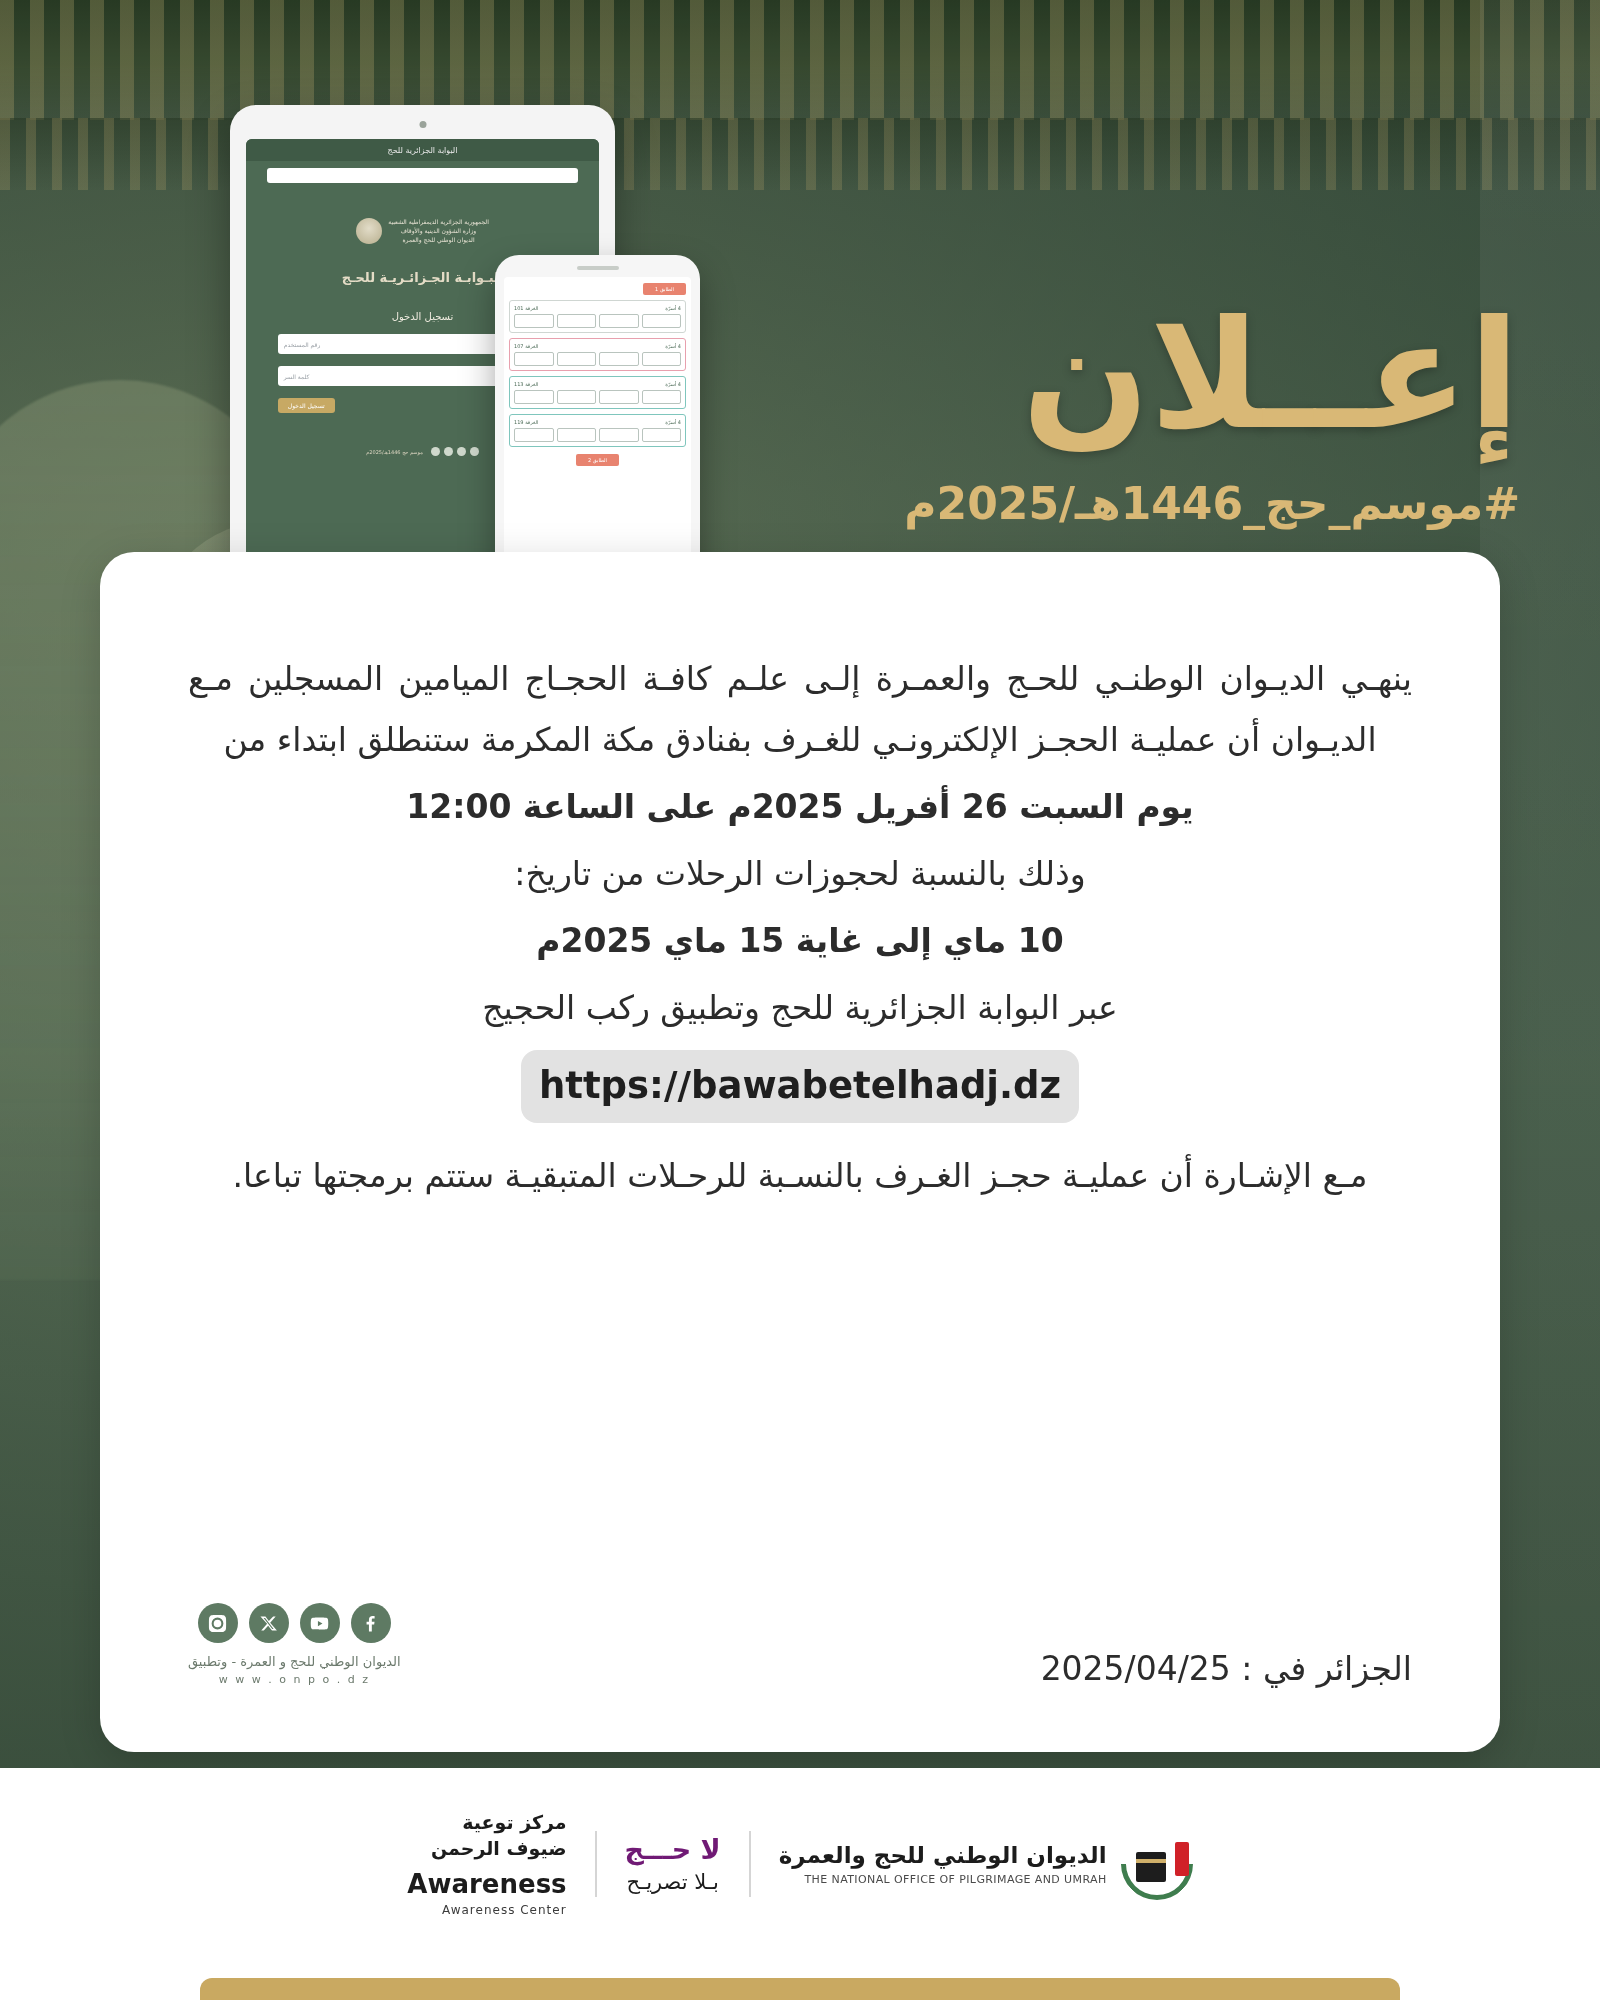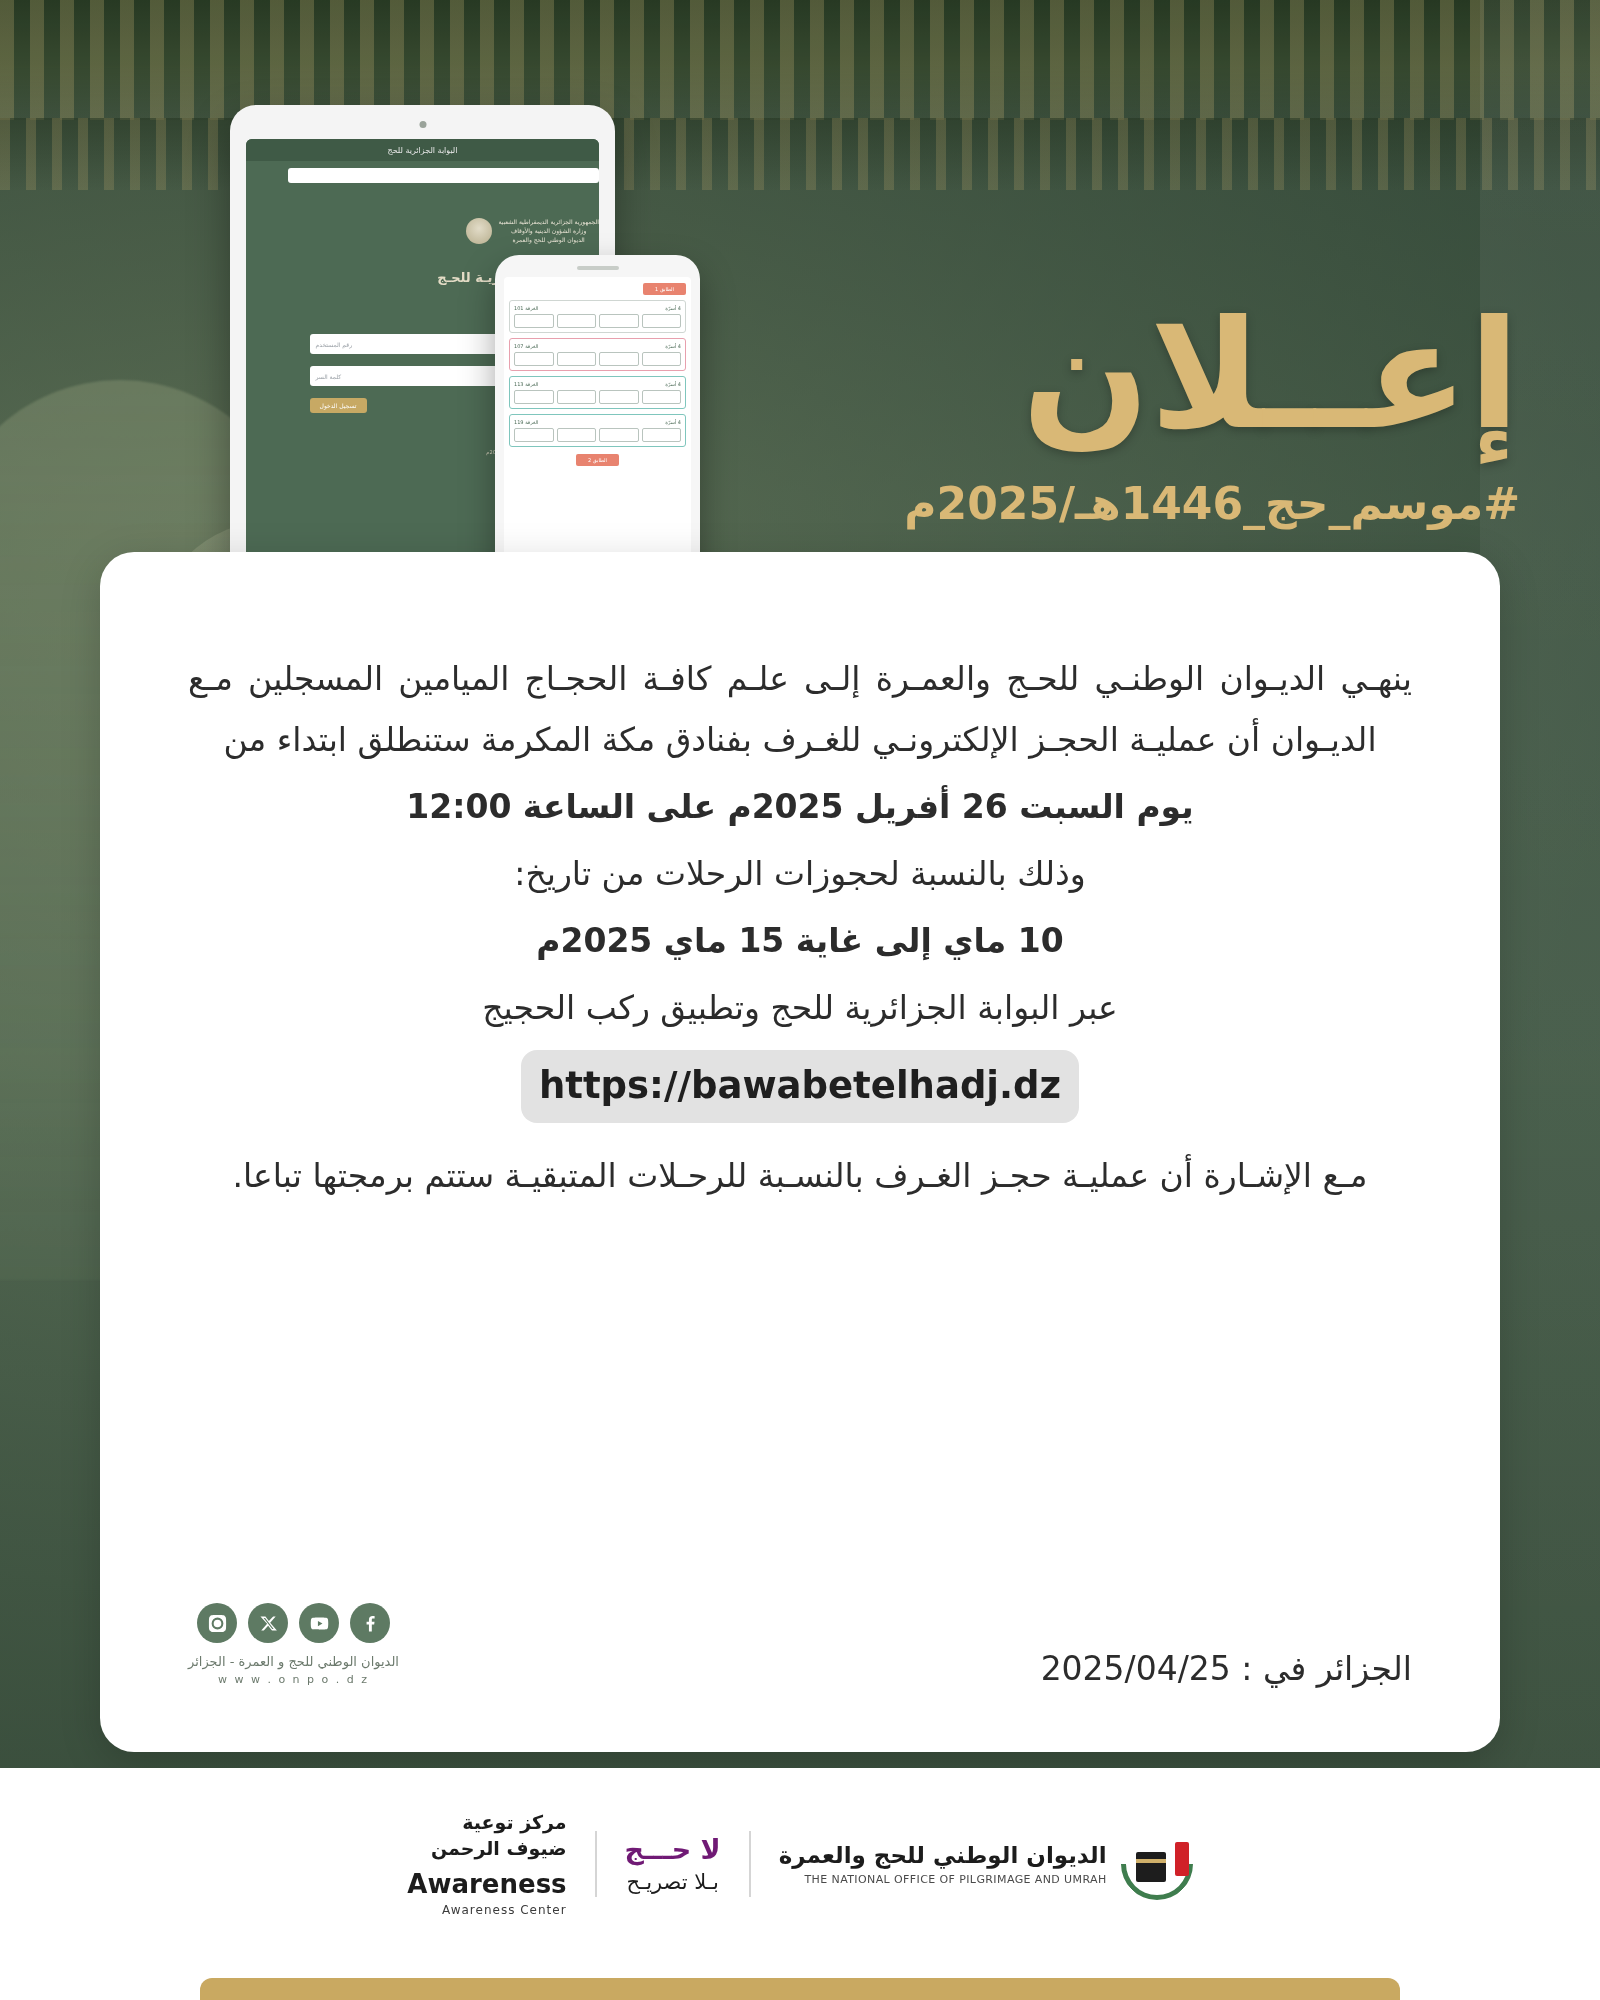--- a/index.html
+++ b/index.html
@@ -119,21 +119,21 @@
     width: 24px; height: 24px; border-radius: 50%;
     border: 2px solid #cfd3cf;
   }
   .tablet-screen {
     width: 100%; height: 100%;
     background: #4d6a54;
     border-radius: 6px;
     overflow: hidden;
     position: relative;
     display: flex; flex-direction: column;
-    align-items: flex-start;
+    align-items: center;
   }
   .tbar {
     width: 100%; height: 22px;
     background: #3f5a46;
     color: #e8e8e8;
     font-size: 8px;
     display: flex; align-items: center; justify-content: center;
   }
   .tsearch {
     width: 88%; height: 15px; margin-top: 7px;
@@ -519,21 +519,21 @@
                 <path d="M17.3 4h2.9l-6.3 7.2L21.6 20h-5.6l-4.4-5.5L6.6 20H3.7l6.7-7.7L2.8 4h5.7l3.9 5.1L17.3 4zm-1 14.3h1.6L8.1 5.6H6.4l9.9 12.7z"></path>
               </svg>
           </span>
           <span class="soc">
             <svg viewBox="0 0 24 24">
                 <path d="M12 2.2c3.2 0 3.6 0 4.85.07 1.17.05 1.8.25 2.23.41.56.22.96.48 1.38.9.42.42.68.82.9 1.38.16.42.36 1.06.41 2.23.06 1.25.07 1.63.07 4.81s-.01 3.56-.07 4.81c-.05 1.17-.25 1.8-.41 2.23-.22.56-.48.96-.9 1.38-.42.42-.82.68-1.38.9-.42.16-1.06.36-2.23.41-1.25.06-1.63.07-4.85.07s-3.6-.01-4.85-.07c-1.17-.05-1.8-.25-2.23-.41-.56-.22-.96-.48-1.38-.9-.42-.42-.68-.82-.9-1.38-.16-.42-.36-1.06-.41-2.23C2.21 15.56 2.2 15.18 2.2 12s.01-3.56.07-4.81c.05-1.17.25-1.8.41-2.23.22-.56.48-.96.9-1.38.42-.42.82-.68 1.38-.9.42-.16 1.06-.36 2.23-.41C8.44 2.2 8.82 2.2 12 2.2zm0 3.08A6.72 6.72 0 1 0 18.72 12 6.72 6.72 0 0 0 12 5.28zm0 11.08A4.36 4.36 0 1 1 16.36 12 4.36 4.36 0 0 1 12 16.36zm8.55-11.35a1.57 1.57 0 1 1-1.57-1.57 1.57 1.57 0 0 1 1.57 1.57z"></path>
               </svg>
           </span>
         </div>
         <div class="soc-caption">
-          <div>الديوان الوطني للحج و العمرة - الجزائر</div>
+          <div>الديوان الوطني للحج و العمرة - وتطبيق</div>
           <div class="web">w w w . o n p o . d z</div>
         </div>
       </div>
     </div>
   </div>
 
   <div class="footer-bar">
     <div class="footer-inner">
 
       <div class="f-item">

